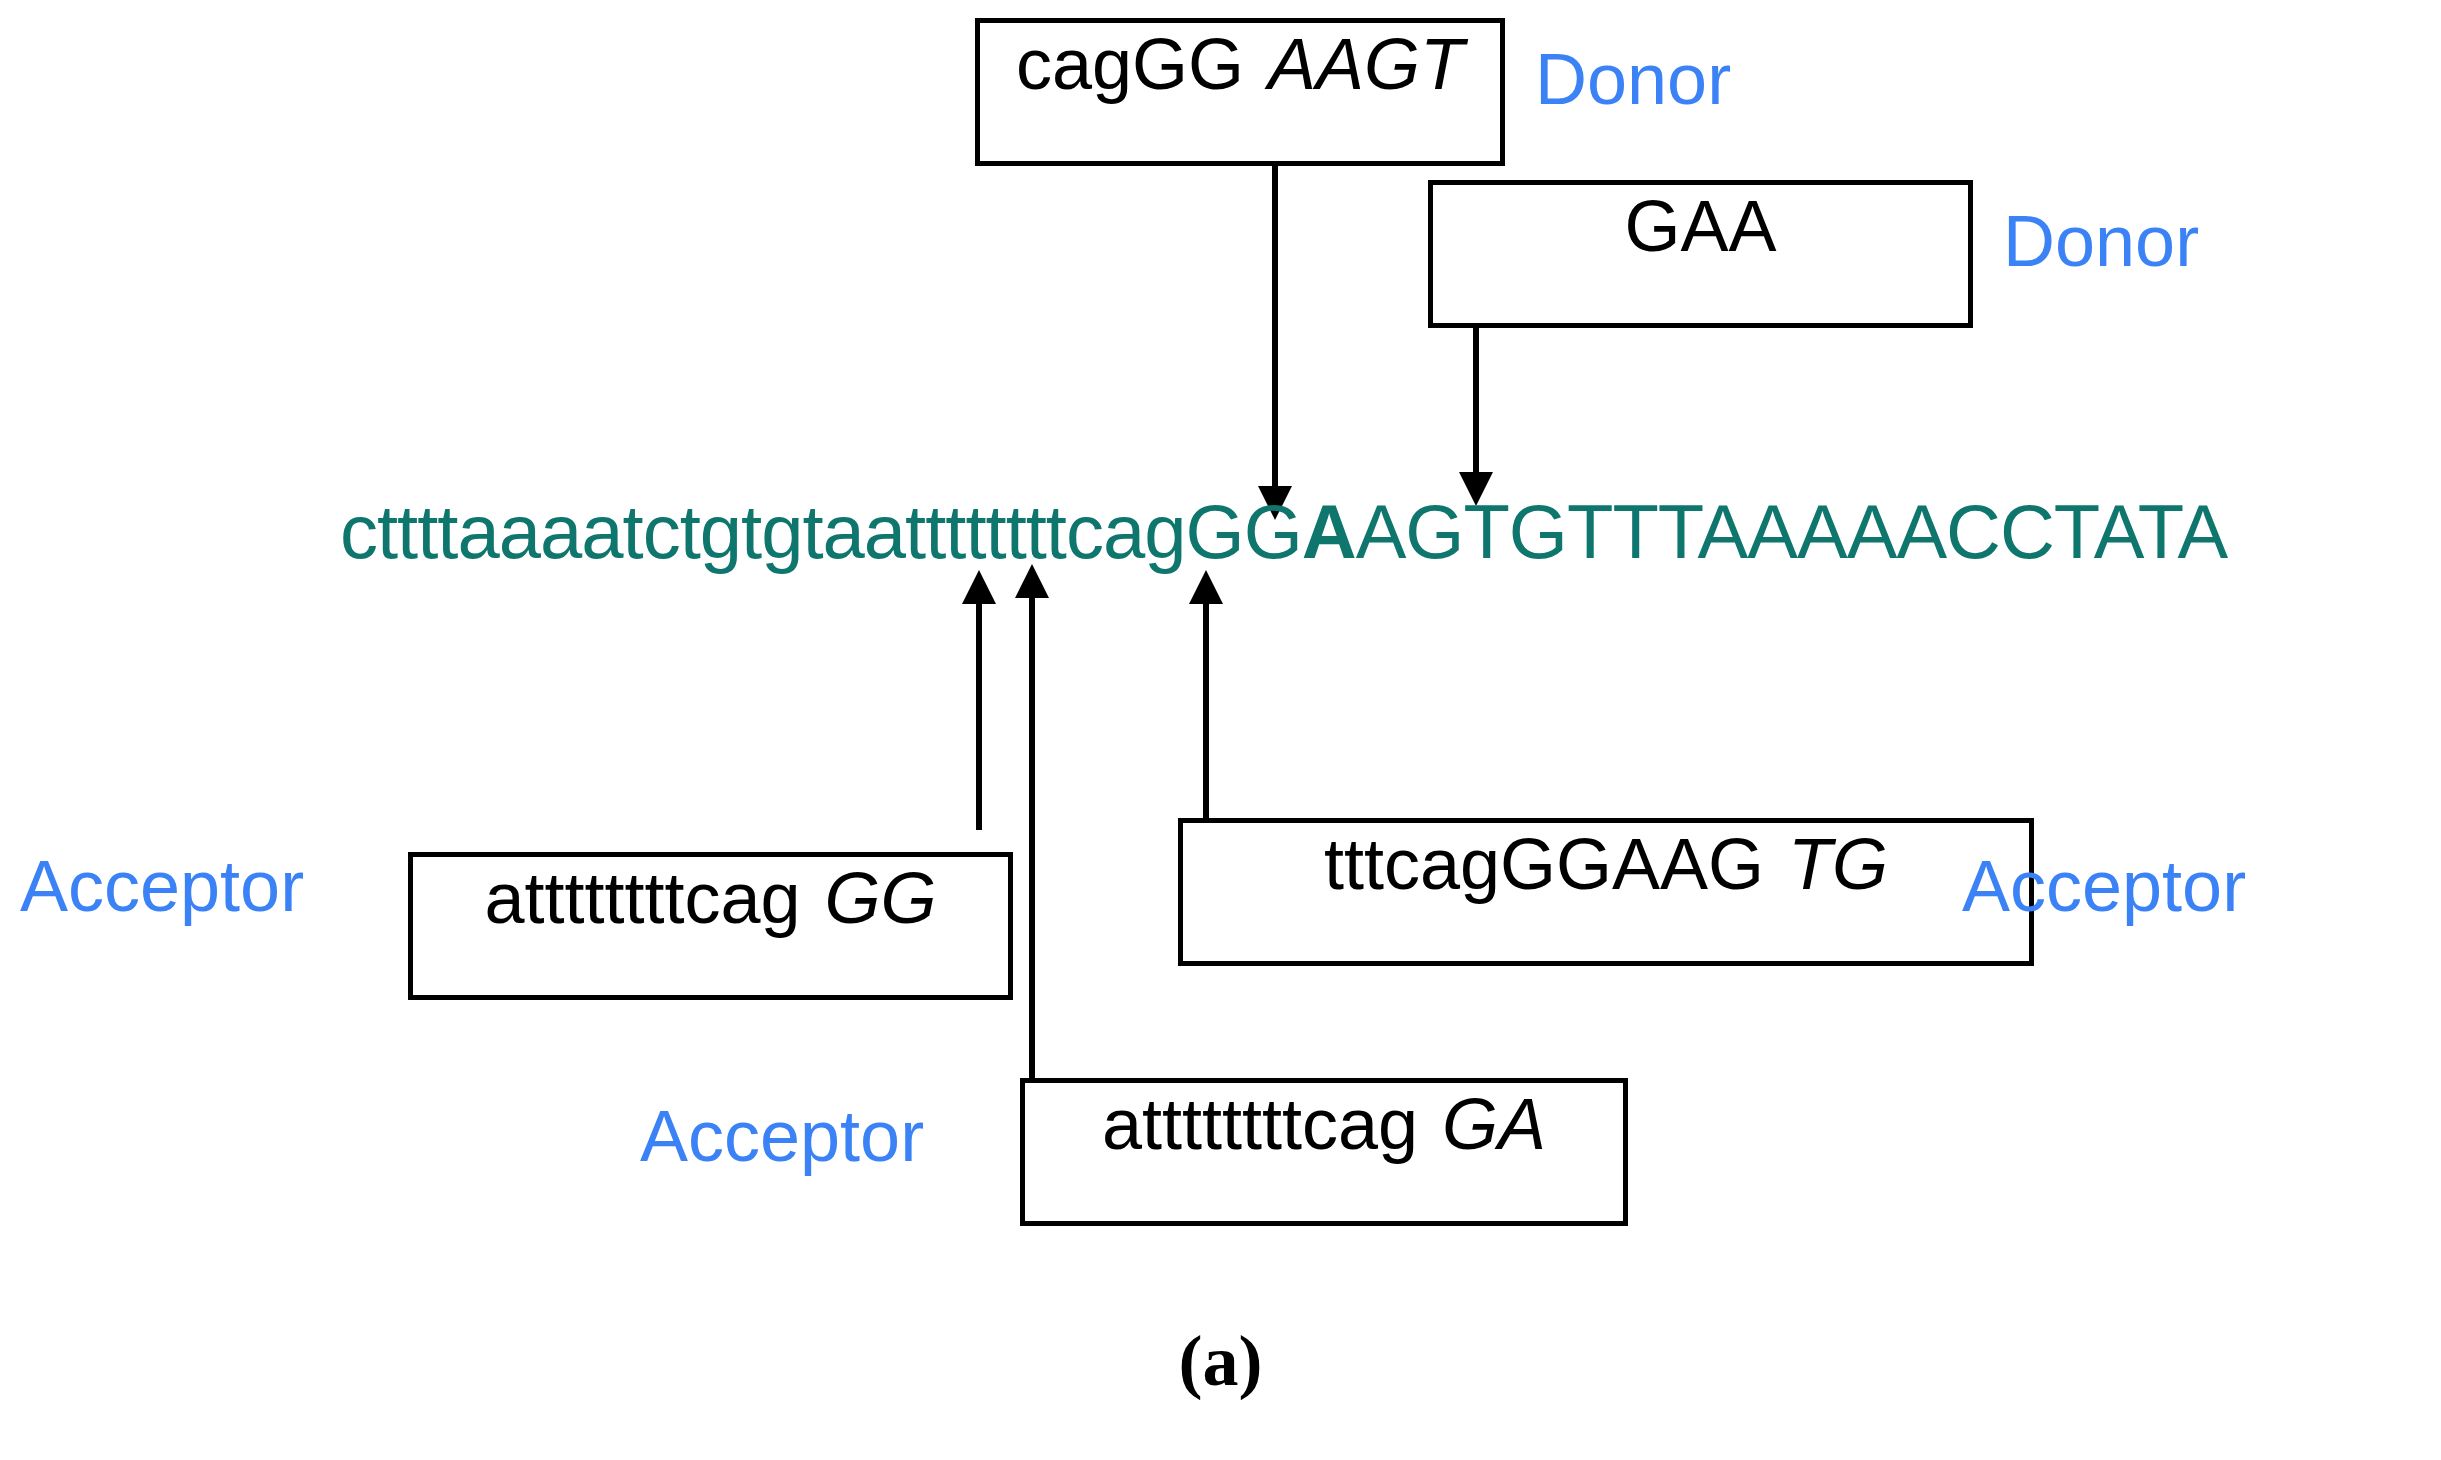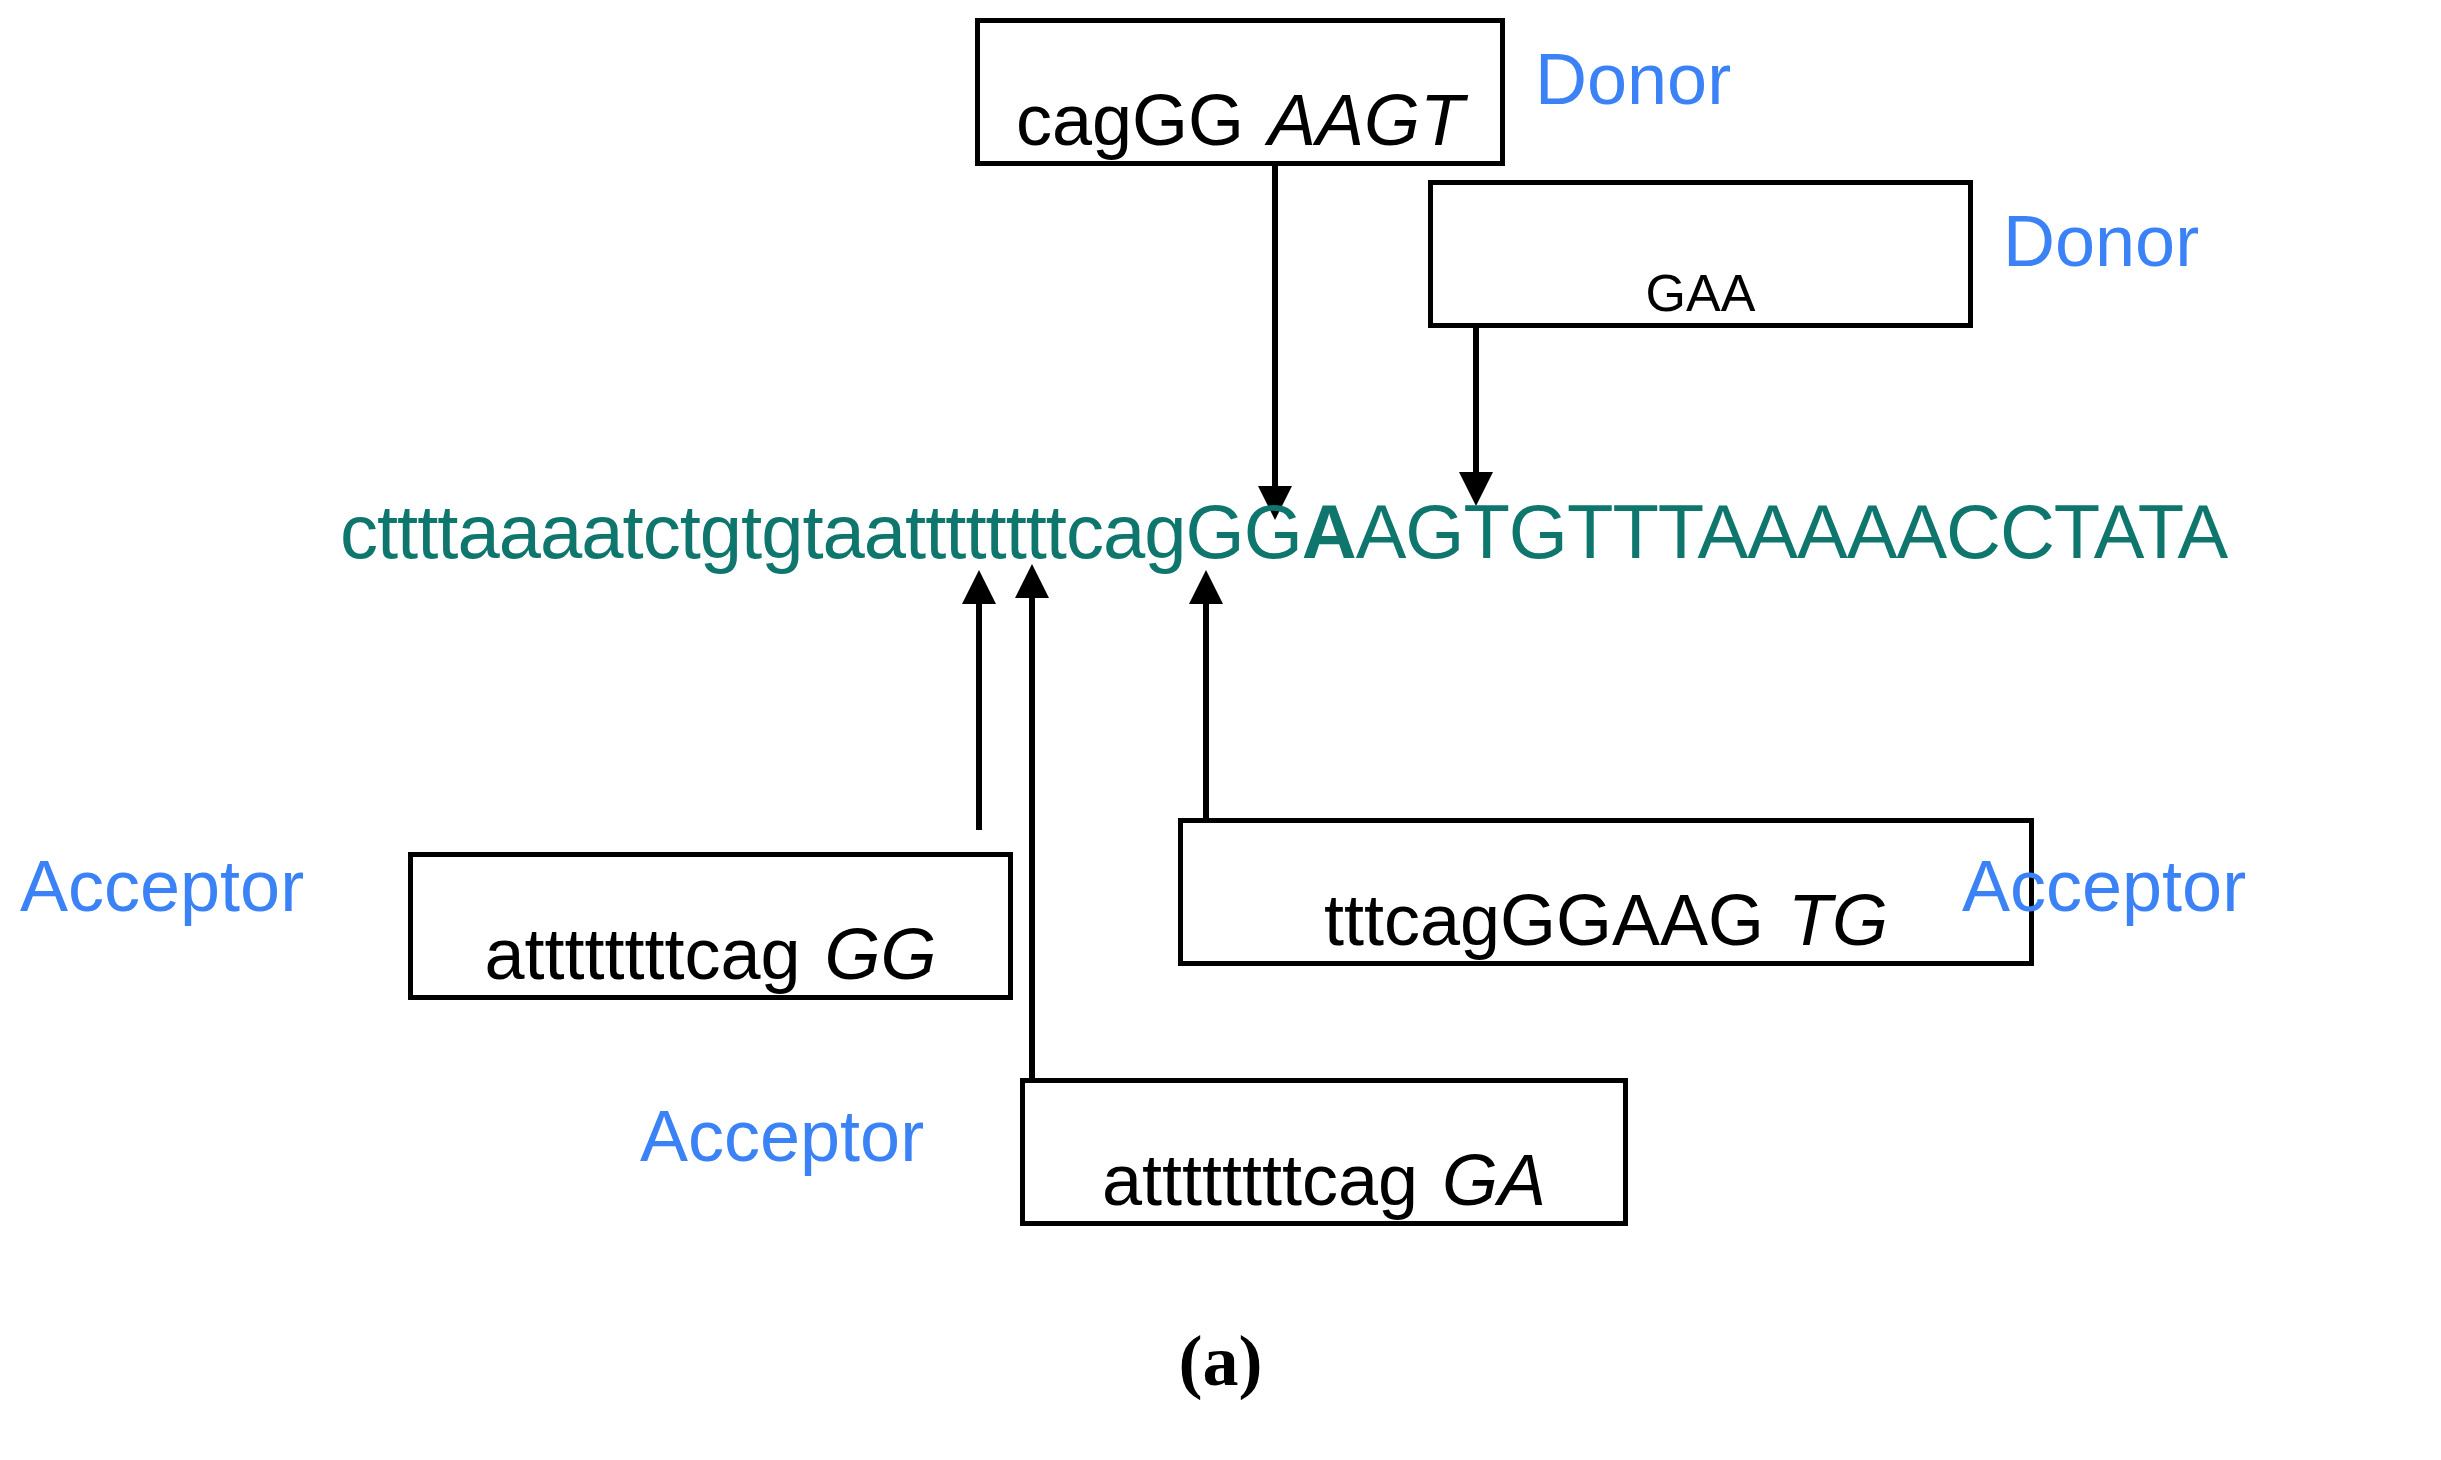--- a/index.html
+++ b/index.html
@@ -19,21 +19,21 @@
     overflow: hidden;
   }
 
   
   .seqbox {
     position: absolute;
     box-sizing: border-box;
     border: 5px solid #000000;
     background: #ffffff;
     display: flex;
-    align-items: flex-end;
+    align-items: flex-start;
     justify-content: center;
     white-space: nowrap;
     font-family: "Liberation Sans", sans-serif;
     letter-spacing: 0px;
     gap: 24px;
   }
   .seqbox .plain { font-style: normal; }
   .seqbox .ital  { font-style: italic; }
 
   
@@ -103,21 +103,21 @@
 
   <div class="seqbox" id="donor1-box" style="left:975px; top:18px; width:530px; height:148px; font-size:72px;">
     <span class="plain">cagGG</span>
       <span class="ital">AAGT</span>
   </div>
   <div class="sidelabel" style="left:1535px; top:38px; font-size:72px;">Donor</div>
 
   <div class="vline" style="left:1272px; top:166px; height:340px;"></div>
   <div class="arrowhead-down" style="left:1258px; top:486px;"></div>
 
-  <div class="seqbox" id="donor2-box" style="left:1428px; top:180px; width:545px; height:148px; font-size:52px;">
+  <div class="seqbox" id="donor2-box" style="left:1428px; top:180px; width:545px; height:148px; font-size:72px;">
     <span class="plain">GAA</span>
   </div>
   <div class="sidelabel" style="left:2003px; top:200px; font-size:72px;">Donor</div>
 
   <div class="vline" style="left:1473px; top:328px; height:162px;"></div>
   <div class="arrowhead-down" style="left:1459px; top:472px;"></div>
 
   <div id="main-sequence"><span>cttttaaaatctgtgtaattttttttcagGG</span><span class="bold">A</span><span>AGTGTTTAAAAACCTATA</span></div>
 
   <div class="sidelabel" style="left:20px; top:845px; font-size:72px;">Acceptor</div>

